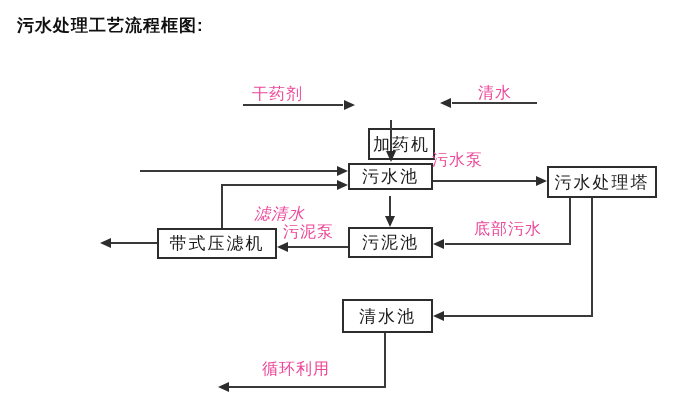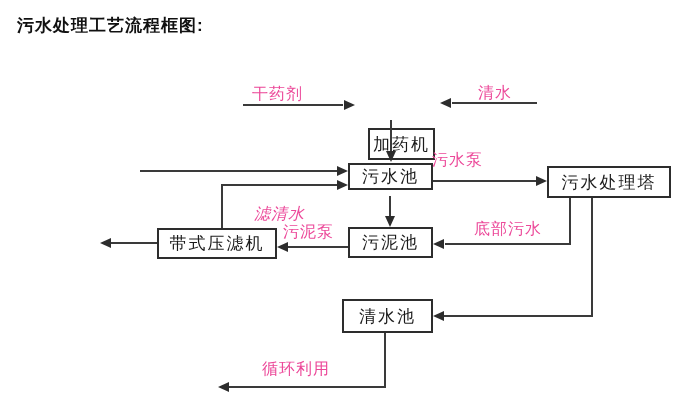--- a/index.html
+++ b/index.html
@@ -34,21 +34,21 @@
   <div class="title">污水处理工艺流程框图:</div>
 
   <div class="node" style="left:368px;top:88px;width:67px;height:32px;margin-top:40px;">
     <span>加药机</span>
   </div>
 
   <div class="node" style="left:348px;top:163px;width:85px;height:27px;">
     <span>污水池</span>
   </div>
 
-  <div class="node" style="left:547px;top:166px;width:124px;height:32px;">
+  <div class="node" style="left:547px;top:166px;width:110px;height:32px;">
     <span>污水处理塔</span>
   </div>
 
   <div class="node" style="left:348px;top:227px;width:85px;height:31px;">
     <span>污泥池</span>
   </div>
 
   <div class="node" style="left:157px;top:228px;width:120px;height:31px;">
     <span>带式压滤机</span>
   </div>

